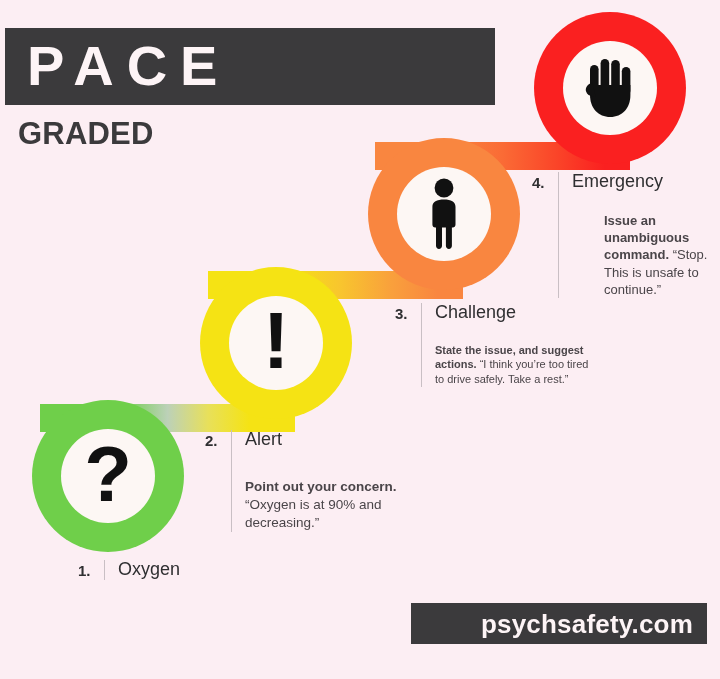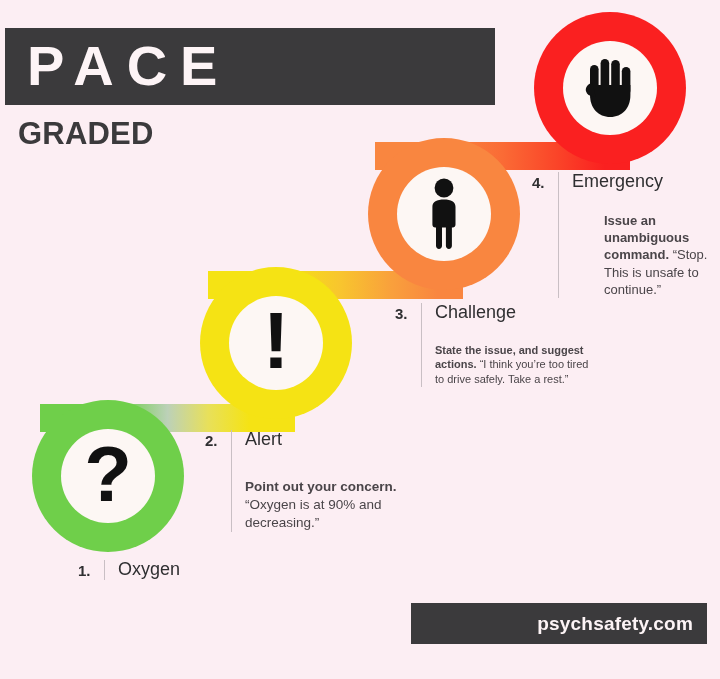--- a/index.html
+++ b/index.html
@@ -204,21 +204,21 @@
     width: 296px;
     height: 41px;
     background: #3b3a3c;
   }
   .footer-text {
     position: absolute;
     right: 14px;
     top: 50%;
     transform: translateY(-50%);
     color: #fdf4f6;
-    font-size: 19px;
+    font-size: 26px;
     font-weight: bold;
     letter-spacing: 0.2px;
   }
 </style>
 </head>
 <body>
 
 <div id="stage">
 
   <div class="title-bar">

